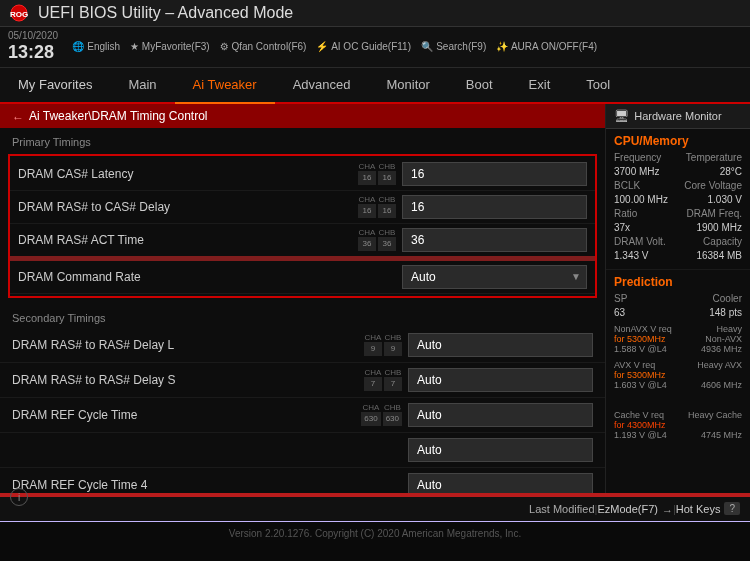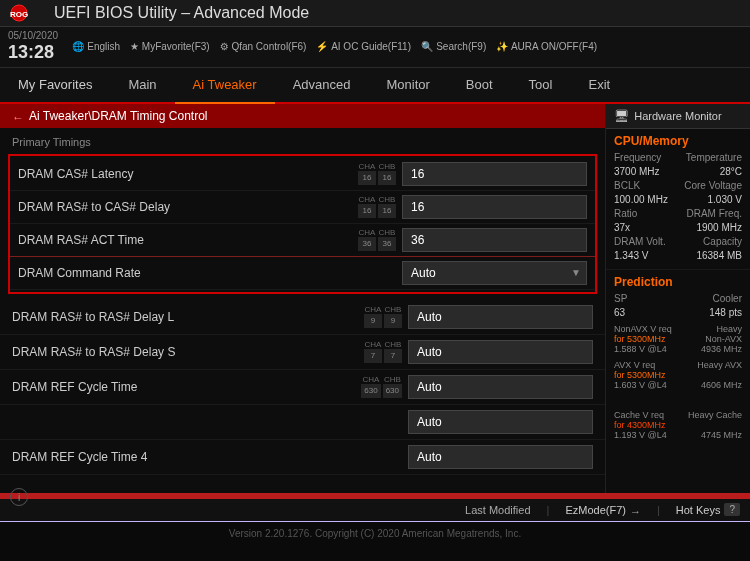--- a/index.html
+++ b/index.html
@@ -12,21 +12,21 @@
       overflow: hidden;
       position: relative;
     }
 
     
     .title-bar {
       background: #1a1a1a;
       padding: 4px 10px;
       display: flex;
       align-items: center;
-      gap: 24px;
+      gap: 8px;
       border-bottom: 1px solid #333;
     }
 
     
     .info-bar {
       background: #111;
       padding: 3px 8px;
       display: flex;
       align-items: center;
       gap: 14px;
@@ -196,26 +196,26 @@
     .prediction-item {
       margin-bottom: 6px;
     }
     .pred-label { color: #888; font-size: 9px; }
     .pred-freq { color: #ff6600; font-size: 9px; }
 
     
     .bottom-bar {
       height: 28px;
       background: #111;
-      border-top: 6px solid #b91c1c;
+      border-top: 4px solid #b91c1c;
       display: flex;
       align-items: center;
       justify-content: flex-end;
       padding: 0 10px;
-      gap: 16px;
+      gap: 0;
       font-size: 11px;
       color: #aaa;
     }
     .bottom-bar .divider { color: #444; }
     .bottom-bar .btn-item {
       display: flex;
       align-items: center;
       gap: 4px;
       cursor: pointer;
     }
@@ -302,22 +302,22 @@
   </div>
 </div>
 
 <div class="nav-bar">
   <div class="nav-item my-favorites">My Favorites</div>
   <div class="nav-item">Main</div>
   <div class="nav-item active">Ai Tweaker</div>
   <div class="nav-item">Advanced</div>
   <div class="nav-item">Monitor</div>
   <div class="nav-item">Boot</div>
+  <div class="nav-item">Exit</div>
   <div class="nav-item">Tool</div>
-  <div class="nav-item">Exit</div>
 </div>
 
 <div class="main-area" style="display:flex;height:389px;">
 
   <div class="content-panel" style="flex:1;background:#0d0d0d;overflow-y:auto;">
 
     <div class="breadcrumb">
       <span style="cursor:pointer;color:#ff8888;">←</span>
       <span style="color:#fff;">Ai Tweaker\DRAM Timing Control</span>
     </div>
@@ -357,21 +357,21 @@
               <div style="font-size:8px;color:#666;">CHB</div>
               <div class="chip-item">16</div>
             </div>
           </div>
         </div>
         <div class="setting-control">
           <input type="text" class="setting-input" value="16" style="">
         </div>
       </div>
 
-      <div class="setting-row" style="padding:4px 8px;min-height:30px;border-bottom:1px solid #7f1d1d;">
+      <div class="setting-row" style="padding:4px 8px;min-height:30px;border-bottom:5px solid #7f1d1d;">
         <span class="setting-label">DRAM RAS# ACT Time</span>
         <div class="chips-container">
           <div style="display:flex;gap:2px;align-items:center;">
             <div style="display:flex;flex-direction:column;align-items:center;">
               <div style="font-size:8px;color:#666;">CHA</div>
               <div class="chip-item">36</div>
             </div>
             <div style="display:flex;flex-direction:column;align-items:center;">
               <div style="font-size:8px;color:#666;">CHB</div>
               <div class="chip-item">36</div>
@@ -392,20 +392,21 @@
               <option>1T</option>
               <option>2T</option>
             </select>
             <span class="select-arrow">▼</span>
           </div>
         </div>
       </div>
 
     </div>
 
+    <div class="section-header">Secondary Timings</div>
 
     <div class="setting-row">
       <span class="setting-label">DRAM RAS# to RAS# Delay L</span>
       <div class="chips-container">
         <div style="display:flex;gap:2px;align-items:center;">
           <div style="display:flex;flex-direction:column;align-items:center;">
             <div style="font-size:8px;color:#666;">CHA</div>
             <div class="chip-item">9</div>
           </div>
           <div style="display:flex;flex-direction:column;align-items:center;">

